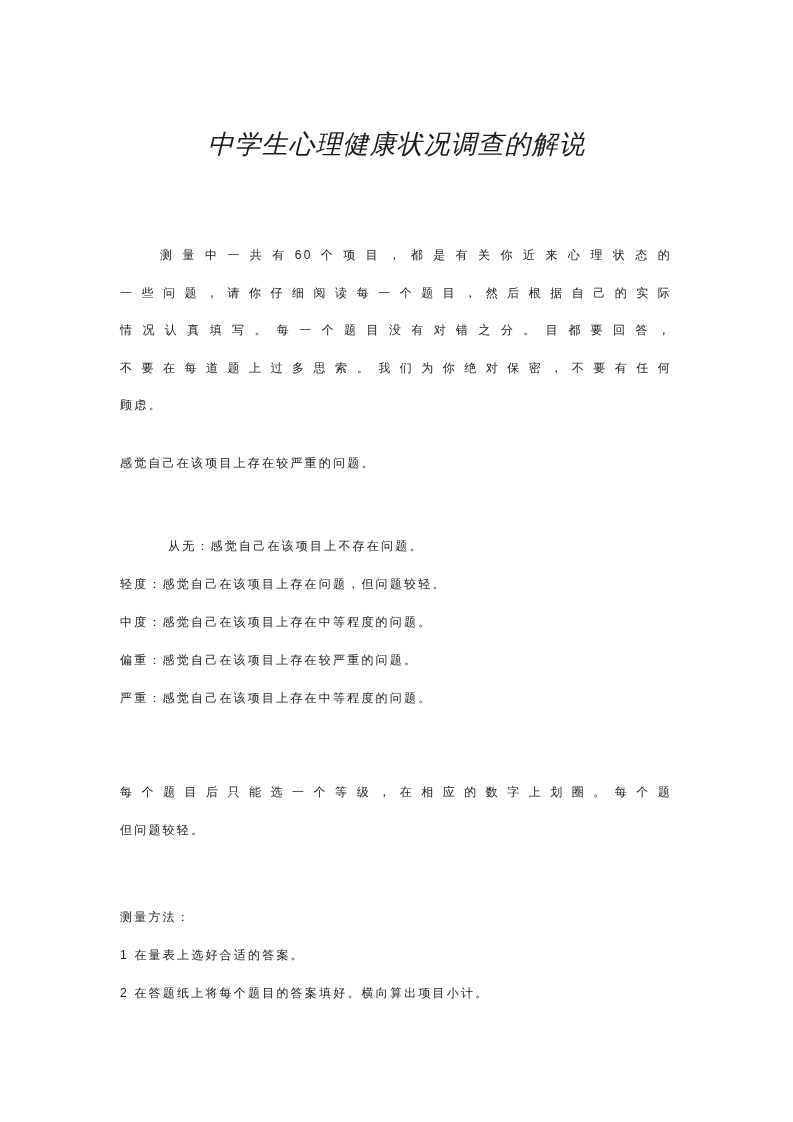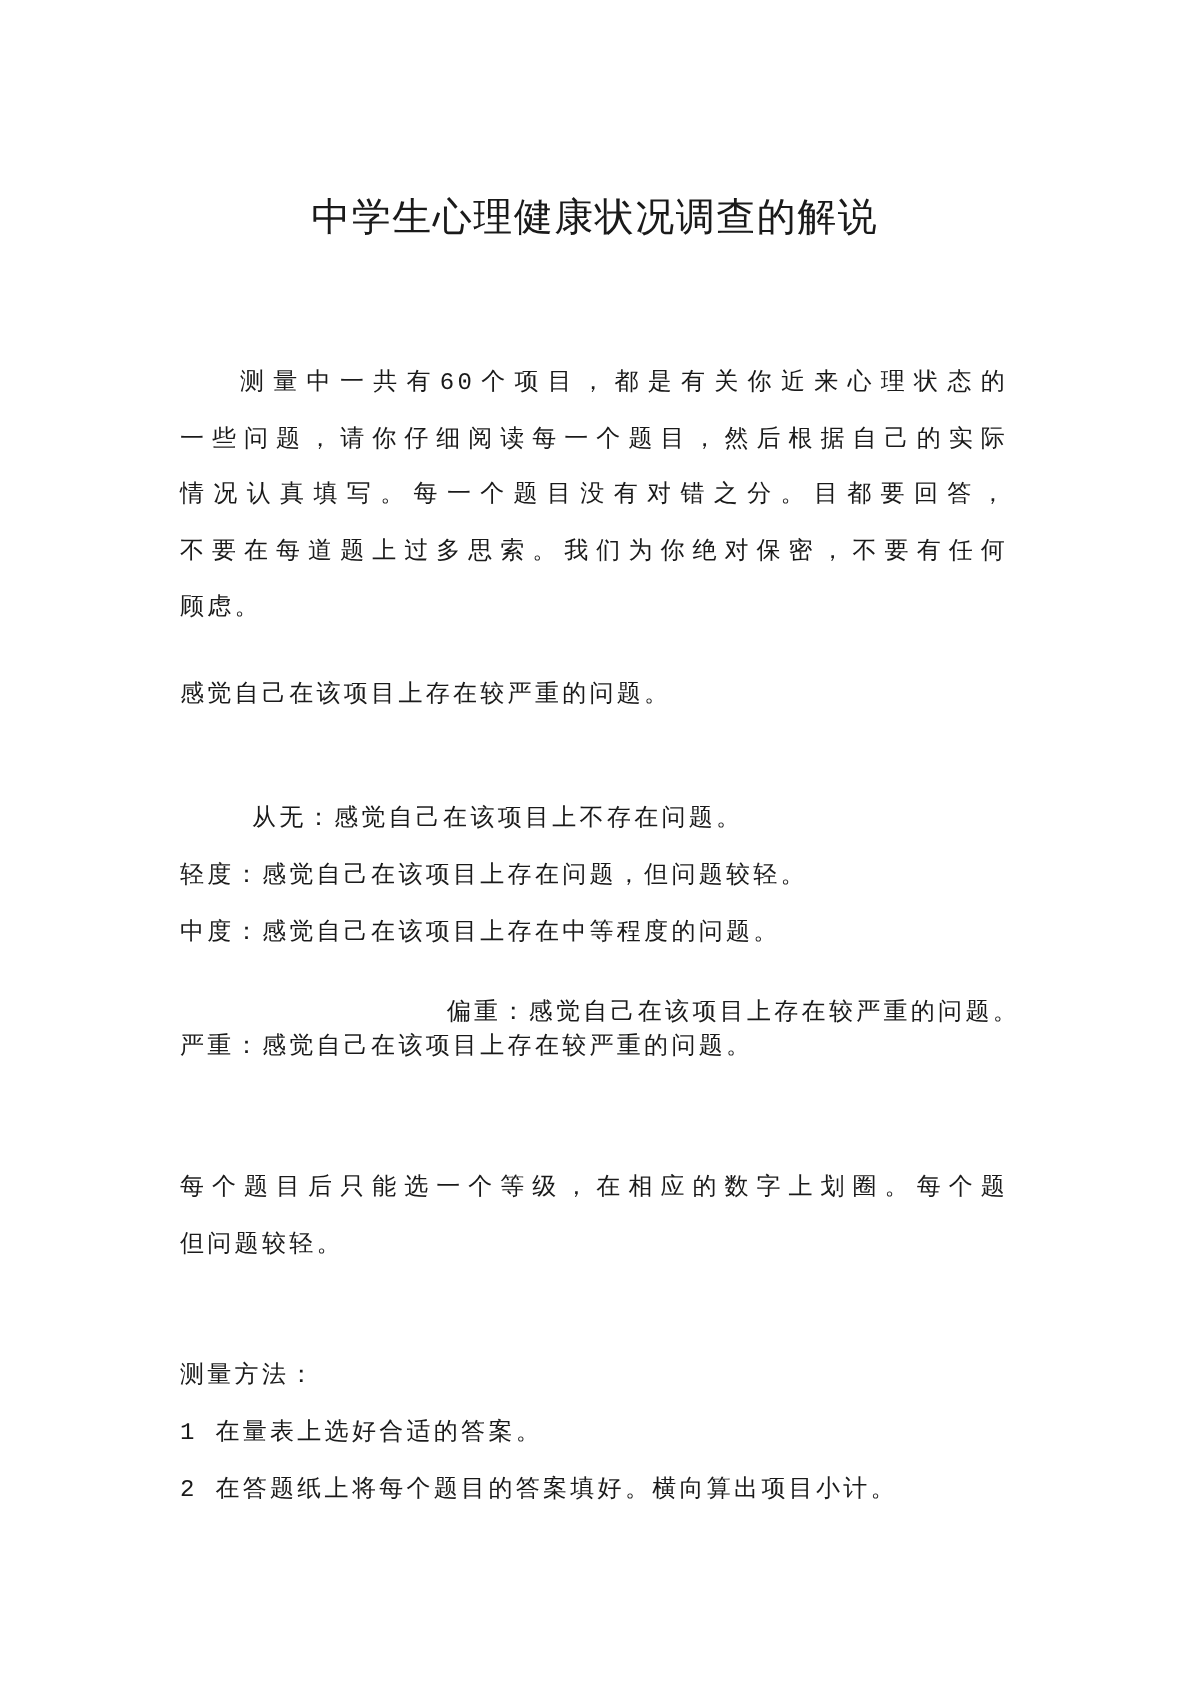--- a/index.html
+++ b/index.html
@@ -1,42 +1,42 @@
 <!DOCTYPE html>
 <html><head>
 <meta charset="utf-8">
 <style>
   html, body { margin: 0; padding: 0; background: #ffffff; }
   body { width: 793px; height: 1122px; position: relative; overflow: hidden;
          font-family: "DejaVu Serif", "Liberation Serif", serif; color: #1a1a1a; }
   .title { position: absolute; left: 0; width: 793px; top: 127px; text-align: center;
-           font-size: 26px; letter-spacing: 1px; font-family: "DejaVu Sans", "Liberation Sans", sans-serif; }
-  .line { position: absolute; left: 120px; width: 560px; font-size: 16px; line-height: 22px;
-          letter-spacing: 2.2px; white-space: nowrap; font-family: Liberation Mono, monospace; }
+           font-size: 26px; letter-spacing: 1px; font-family: "DejaVu Sans", "Liberation Sans", sans-serif; font-style: italic; }
+  .line { position: absolute; left: 120px; width: 560px; font-size: 12px; line-height: 22px;
+          letter-spacing: 2.2px; white-space: nowrap; font-family: Liberation Sans, sans-serif; }
   .just { text-align: justify; text-align-last: justify; width: 552px; }
 </style>
 </head>
 <body>
 
 <div>
   <div class="title">中学生心理健康状况调查的解说</div>
 
   <div class="line just" style="top:244px; left:160px; width:512px;">测量中一共有60个项目，都是有关你近来心理状态的</div>
   <div class="line just" style="top:282px;">一些问题，请你仔细阅读每一个题目，然后根据自己的实际</div>
   <div class="line just" style="top:319px;">情况认真填写。每一个题目没有对错之分。目都要回答，</div>
   <div class="line just" style="top:357px;">不要在每道题上过多思索。我们为你绝对保密，不要有任何</div>
   <div class="line" style="top:394px;">顾虑。</div>
 
   <div class="line" style="top:452px;">感觉自己在该项目上存在较严重的问题。</div>
 
   <div class="line" style="top:535px;margin-left:48px;">从无：感觉自己在该项目上不存在问题。</div>
   <div class="line" style="top:573px;">轻度：感觉自己在该项目上存在问题，但问题较轻。</div>
   <div class="line" style="top:611px;">中度：感觉自己在该项目上存在中等程度的问题。</div>
-  <div class="line" style="top:664px;text-align:right;">偏重：感觉自己在该项目上存在较严重的问题。</div>
-  <div class="line" style="top:687px;">严重：感觉自己在该项目上存在较严重的问题。</div>
+  <div class="line" style="top:649px;">偏重：感觉自己在该项目上存在较严重的问题。</div>
+  <div class="line" style="top:687px;">严重：感觉自己在该项目上存在中等程度的问题。</div>
 
   <div class="line just" style="top:781px;">每个题目后只能选一个等级，在相应的数字上划圈。每个题</div>
   <div class="line" style="top:819px;">但问题较轻。</div>
 
   <div class="line" style="top:906px;">测量方法：</div>
   <div class="line" style="top:944px;">1 在量表上选好合适的答案。</div>
   <div class="line" style="top:982px;">2 在答题纸上将每个题目的答案填好。横向算出项目小计。</div>
 </div>
 
 </body></html>

